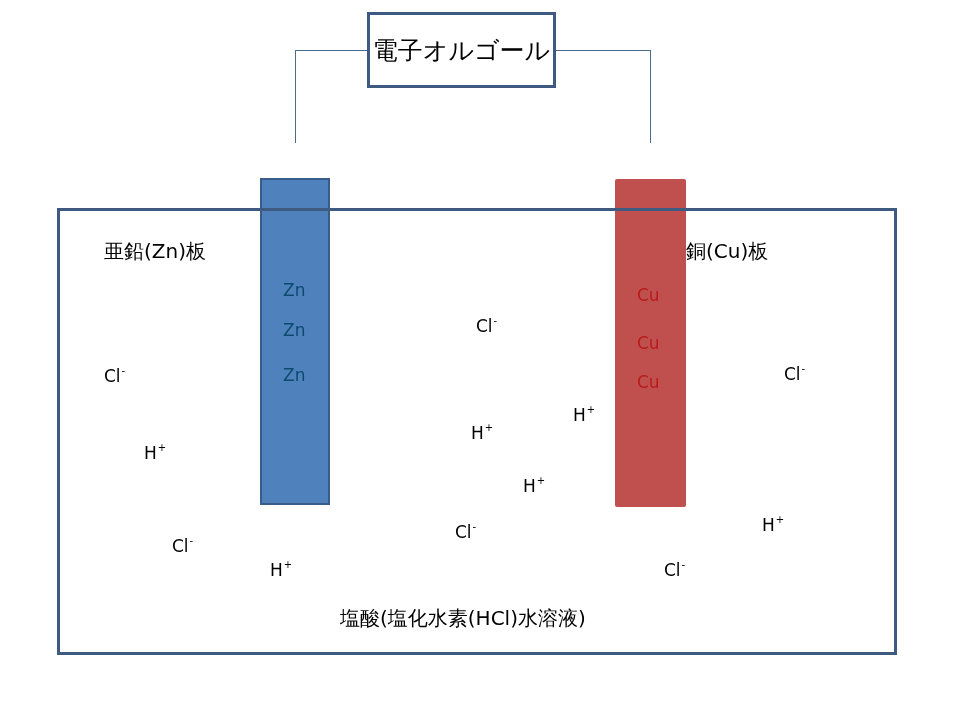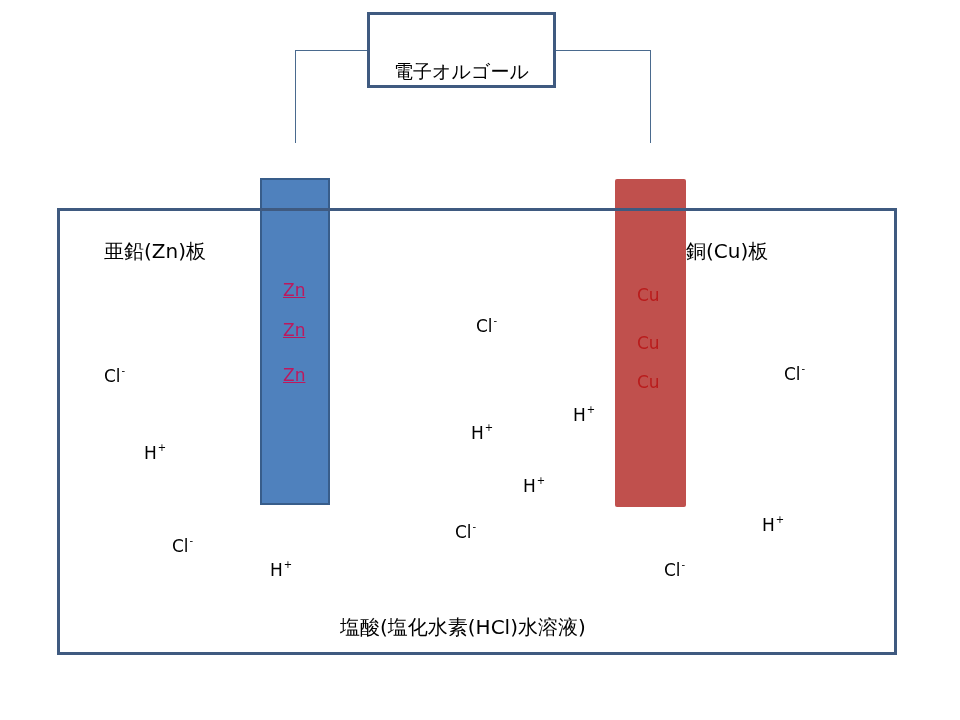--- a/index.html
+++ b/index.html
@@ -1,29 +1,29 @@
 <!DOCTYPE html>
 <html><head>
 <meta charset="utf-8">
 <style>
   html, body { margin: 0; padding: 0; background: #ffffff; }
   body { width: 960px; height: 720px; position: relative; overflow: hidden;
          font-family: "DejaVu Sans", "Liberation Sans", sans-serif; color: #000; }
   .wire { position: absolute; background: #4a6a8e; }
   .device-box { position: absolute; left: 367px; top: 12px; width: 183px; height: 70px;
                 border: 3px solid #3f5a80; background: #fff; display: flex;
-                align-items: flex-end; justify-content: center; font-size: 19px; }
+                align-items: center; justify-content: center; font-size: 25px; }
   .beaker { position: absolute; left: 57px; top: 208px; width: 834px; height: 441px;
             border: 3px solid #3f5a80; background: transparent; z-index: 2; pointer-events: none; }
   .electrode-zn { position: absolute; left: 260px; top: 178px; width: 66px; height: 323px;
                   background: #4f81bd; border: 2px solid #385d8a; z-index: 1; }
   .electrode-cu { position: absolute; left: 615px; top: 179px; width: 71px; height: 328px;
                   background: #c0504d; border-radius: 2px; z-index: 1; }
   .plate-text { position: absolute; font-size: 17px; z-index: 3; }
-  .zn-text { color: #be185d; text-decoration: underline; }
+  .zn-text { color: #0c4a6e; }
   .cu-text { color: #b91c1c; }
   .label { position: absolute; font-size: 20px; z-index: 3; white-space: nowrap; text-align: right; }
   .ion { position: absolute; font-size: 17px; z-index: 3; white-space: nowrap; text-align: right; }
   .ion sup { font-size: 10px; vertical-align: 8px; margin-left: 1px; }
 </style>
 </head>
 <body>
 
 <div class="wire" style="left:295px;top:50px;width:72px;height:1px;"></div>
 <div class="wire" style="left:295px;top:50px;width:1px;height:93px;"></div>
@@ -43,21 +43,21 @@
 <span class="plate-text zn-text" style="left:283px;top:320px;">Zn</span>
 <span class="plate-text zn-text" style="left:283px;top:365px;">Zn</span>
 
 <span class="plate-text cu-text" style="left:637px;top:285px;">Cu</span>
 <span class="plate-text cu-text" style="left:637px;top:333px;">Cu</span>
 <span class="plate-text cu-text" style="left:637px;top:372px;">Cu</span>
 
 <span class="label" style="left:104px;top:238px;">亜鉛(Zn)板</span>
 <span class="label" style="left:686px;top:238px;">銅(Cu)板</span>
 
-<span class="label" style="left:340px;top:605px;margin-top:9px;">塩酸(塩化水素(HCl)水溶液)</span>
+<span class="label" style="left:340px;top:605px;">塩酸(塩化水素(HCl)水溶液)</span>
 
 <div id="ions">
   <span class="ion" style="left: 104px; top: 365px;"><span>Cl</span><sup>-</sup></span>
   <span class="ion" style="left: 144px; top: 442px;"><span>H</span><sup>+</sup></span>
   <span class="ion" style="left: 172px; top: 535px;"><span>Cl</span><sup>-</sup></span>
   <span class="ion" style="left: 270px; top: 559px;"><span>H</span><sup>+</sup></span>
   <span class="ion" style="left: 476px; top: 315px;"><span>Cl</span><sup>-</sup></span>
   <span class="ion" style="left: 471px; top: 422px;"><span>H</span><sup>+</sup></span>
   <span class="ion" style="left: 573px; top: 404px;"><span>H</span><sup>+</sup></span>
   <span class="ion" style="left: 523px; top: 475px;"><span>H</span><sup>+</sup></span>

